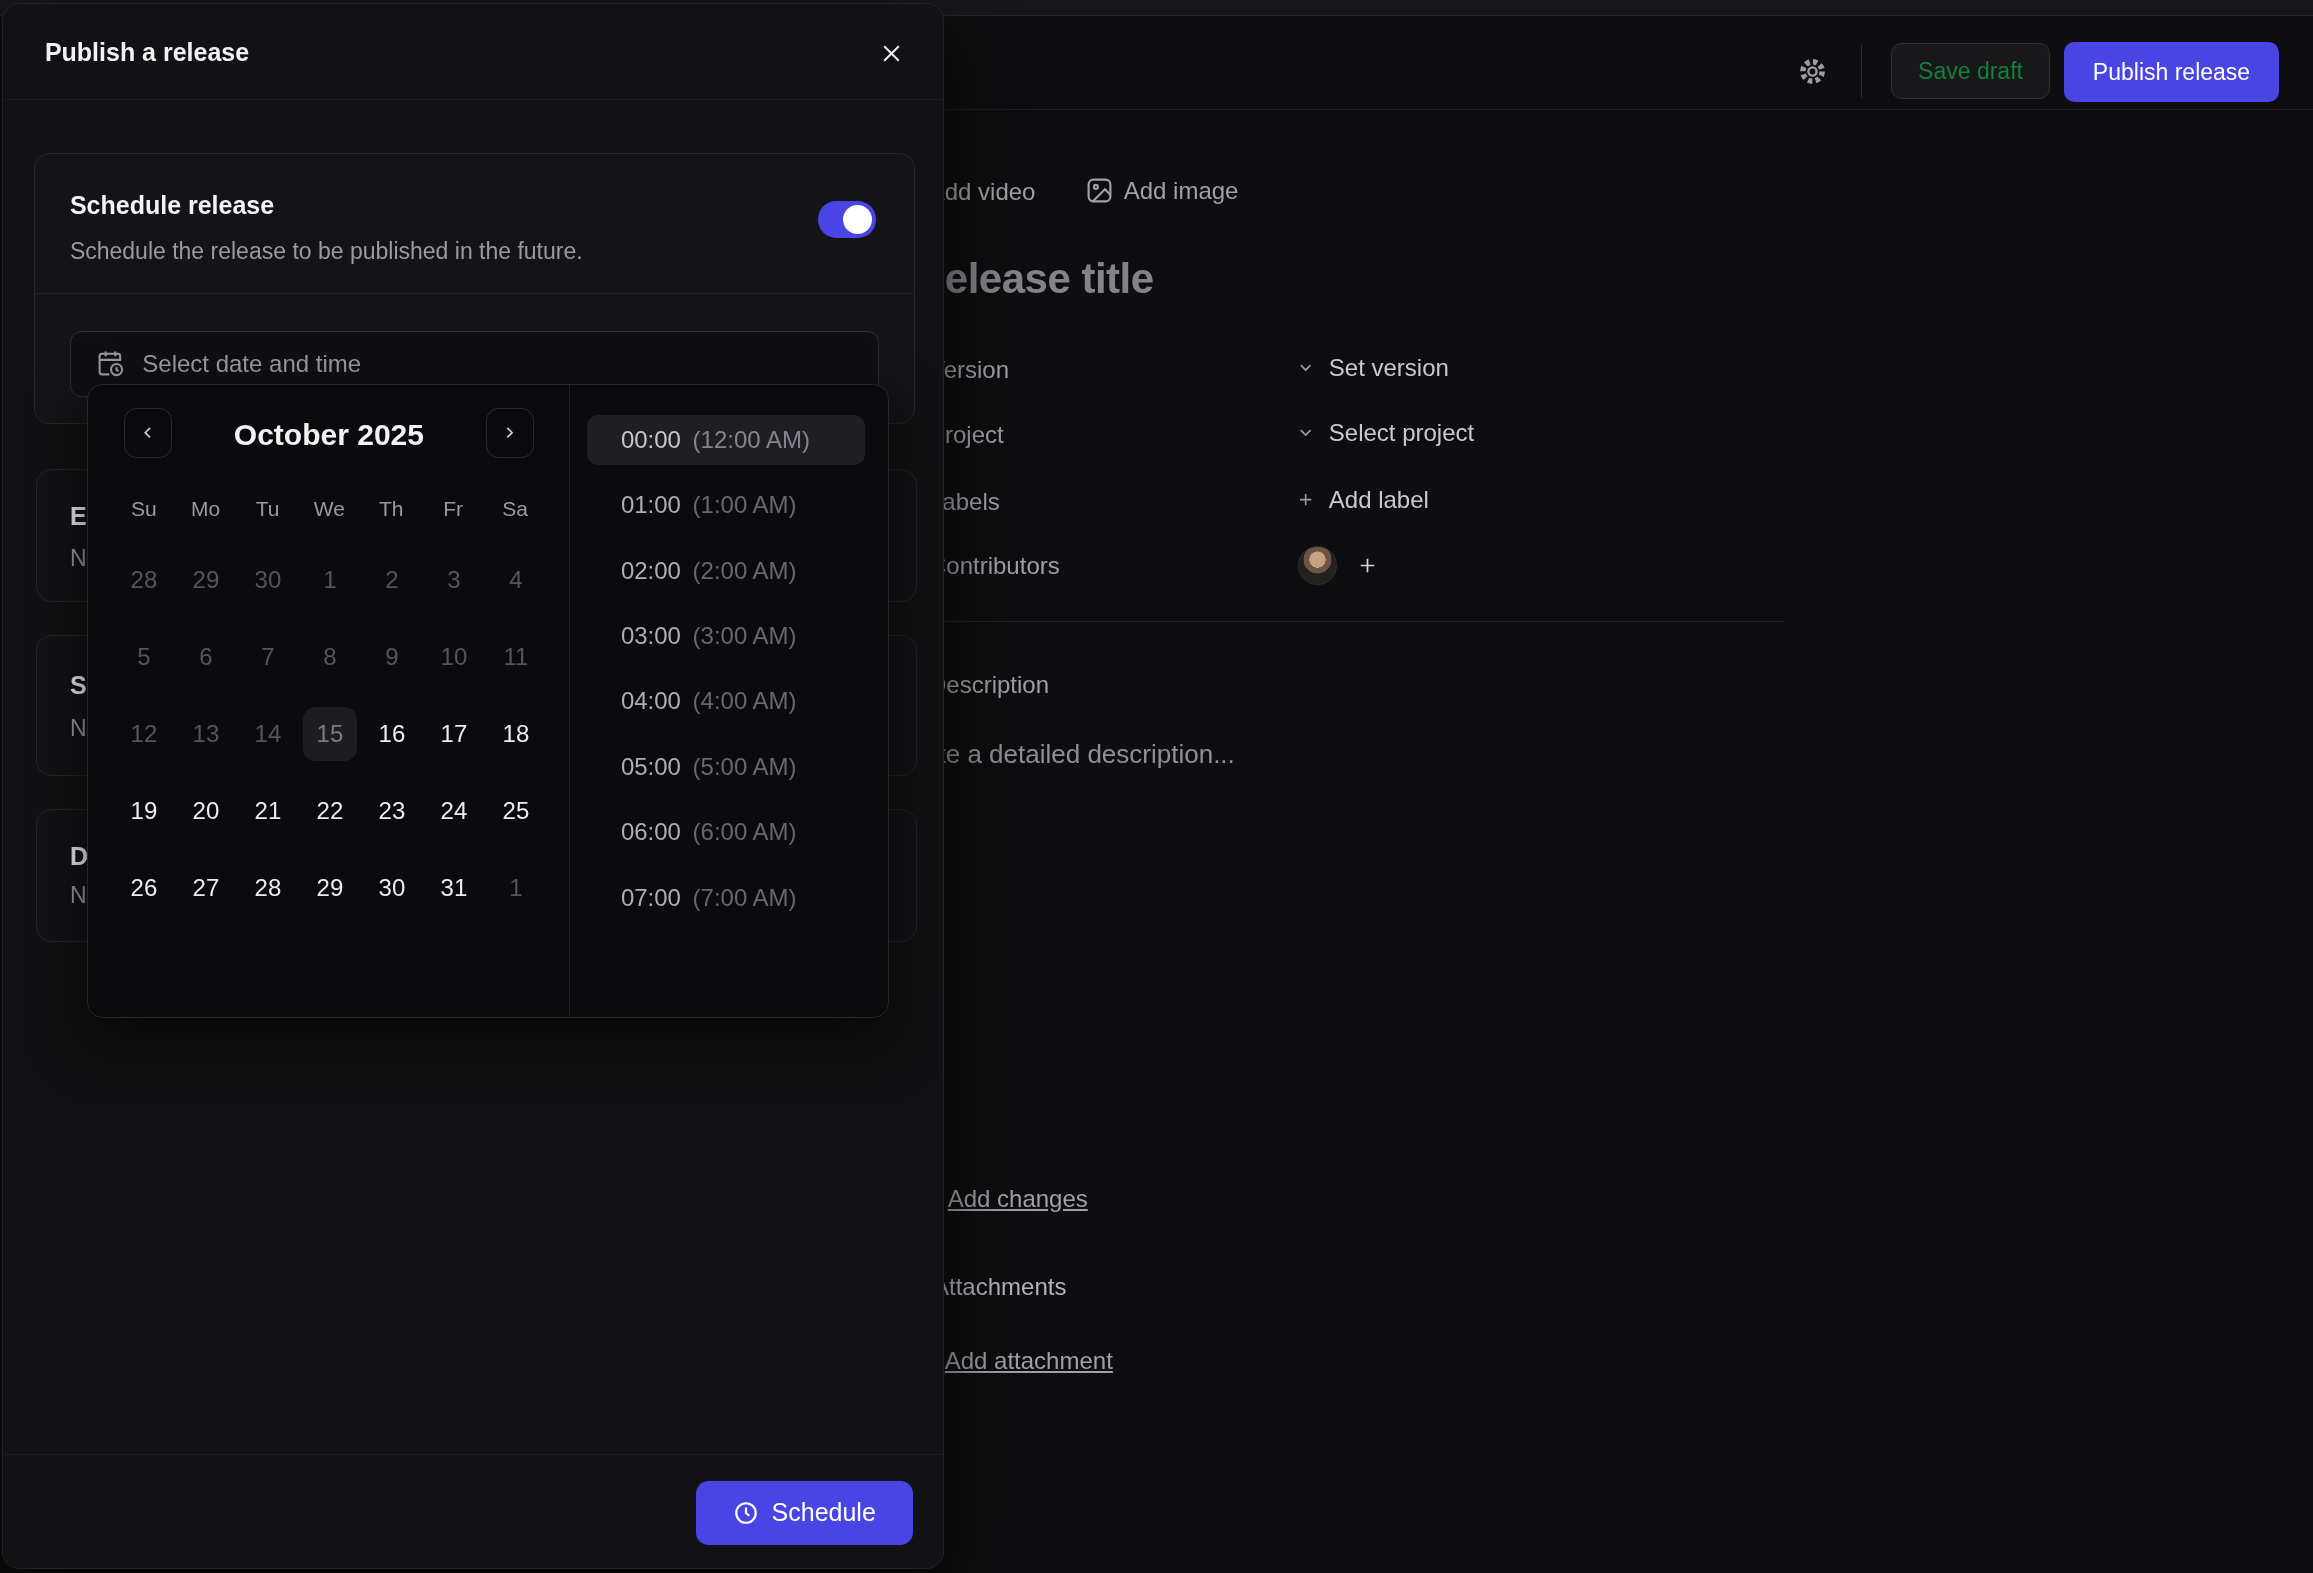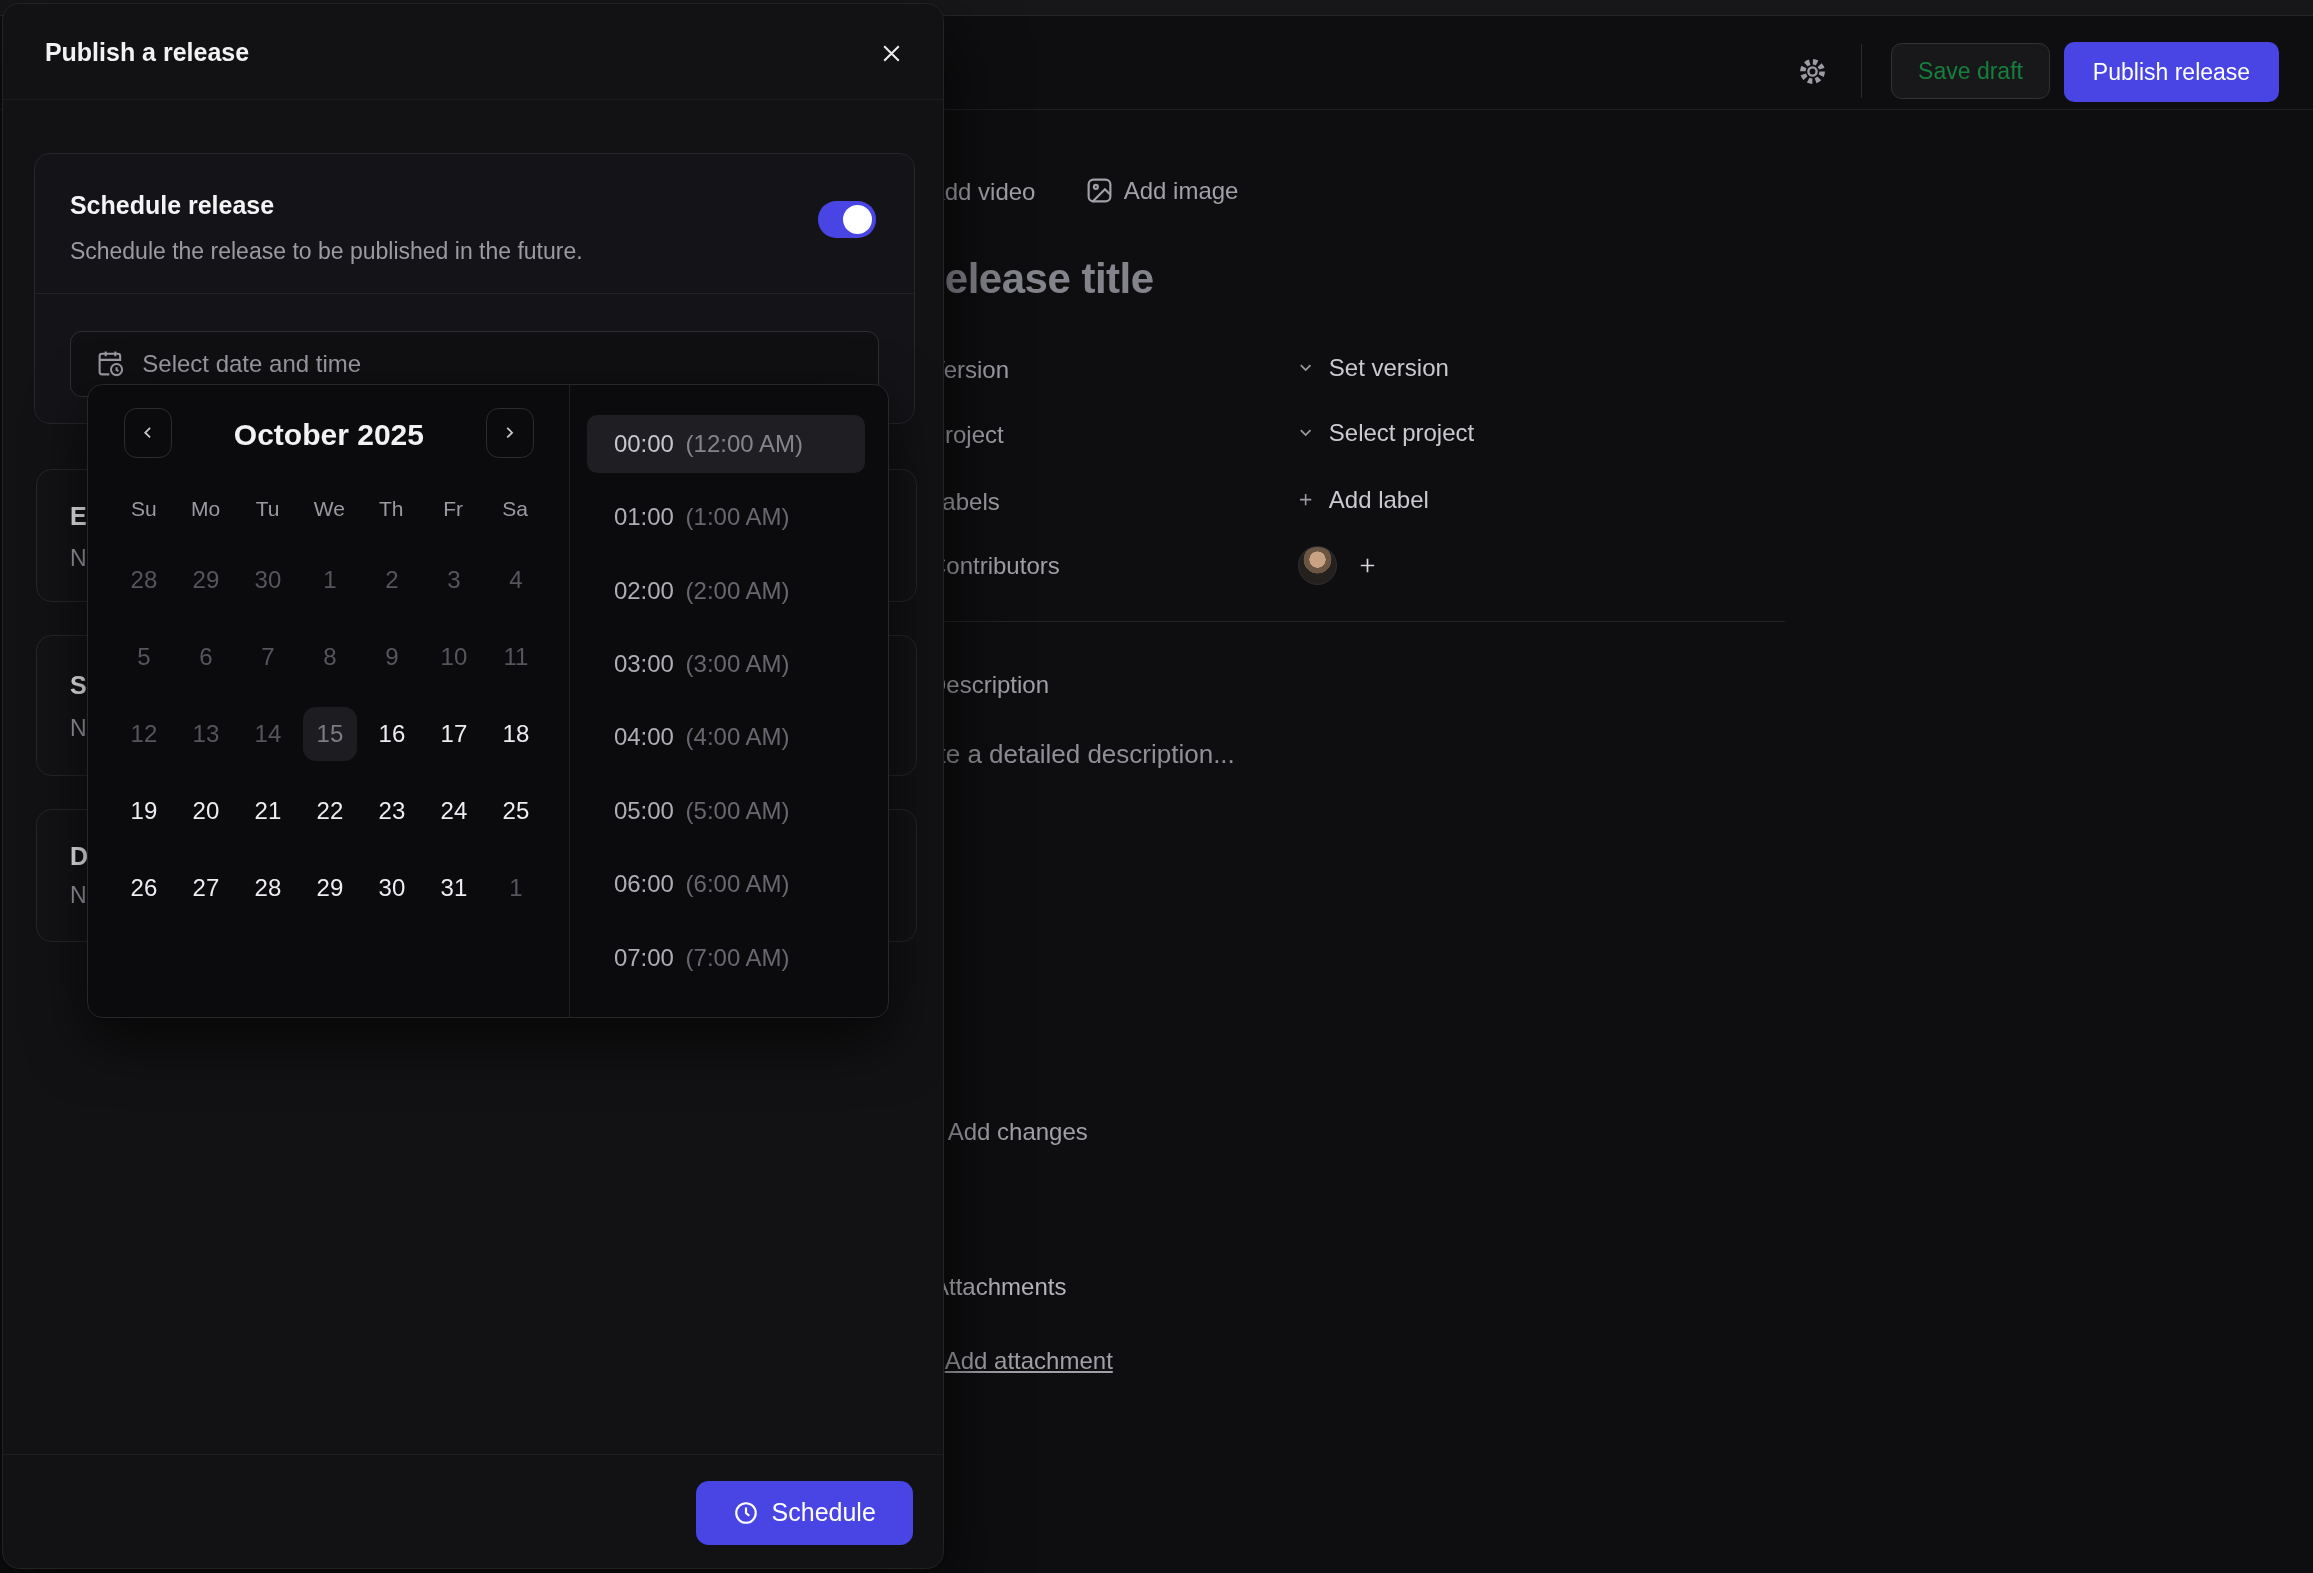--- a/index.html
+++ b/index.html
@@ -26,21 +26,21 @@
   .fld-label { left:929px; color:#a0a0a8; font-size:24px; }
   .fld-value { color:#c9c9cf; font-size:24px; display:flex; align-items:center; gap:13.5px; cursor:pointer; }
   .fld-value .micon { color:#9b9ba3; display:flex; }
   .row-divider { left:908px; top:621px; width:877px; height:1px; background:#232327; }
   .avatar { left:1298px; top:546px; width:39px; height:39px; border-radius:50%;
             background:radial-gradient(circle at 50% 34%, #c9a183 0 26%, #6b5643 27% 45%, #23201d 46% 100%);
             border:1.9px solid #2e2e34; cursor:pointer; }
   .plus-contrib { left:1354px; top:552px; width:27px; height:27px; color:#d6d6dc; display:flex; align-items:center; justify-content:center; cursor:pointer; }
 
   .desc-ph { left:900px; top:739px; font-size:26px; color:#8f8f97; cursor:text; }
-  .add-changes { left:913px; top:1118px; }
+  .add-changes { left:913px; top:1185px;text-decoration:underline; }
   .attachments-h { left:933px; top:1273px; font-size:24px; color:#b4b4bc; }
   .add-attach { left:910px; top:1347px;text-decoration:underline; }
 
   
   .modal { left:1.9px; top:2.9px; width:942px; height:1566px; background:#121214; border:1px solid #232327; border-radius:17.4px; box-shadow:0 29px 77px rgba(0,0,0,.7); overflow:hidden; }
   .m-title { left:42px; top:34px; font-size:25px; font-weight:600; color:#f2f2f4; }
   .m-close { left:871px; top:32px; width:35px; height:35px; color:#ececf0; display:flex; align-items:center; justify-content:center; cursor:pointer; }
   .m-hdr-div { left:0; top:95px; width:942px; height:1px; background:#1c1c1f; }
 
   .card { background:#141418; border:1px solid #26262b; border-radius:15.4px;margin-top:23px; }
@@ -69,21 +69,21 @@
   .weekdays { left:25px; top:110px; width:433px; display:flex; }
   .wd { width:62px; height:29px; display:flex; align-items:center; justify-content:center; color:#9a9aa2; font-size:21px; }
   .days { left:25px; top:157px; width:433px; display:grid; grid-template-columns:repeat(7,62px); grid-auto-rows:77px; }
   .day-cell { display:flex; align-items:center; justify-content:center; }
   .day { width:54px; height:54px; border-radius:12.6px; display:flex; align-items:center; justify-content:center; font-size:24px; }
   .day.muted { color:#55555d; }
   .day.active { color:#ececf1; font-weight:500; cursor:pointer; }
   .day.today { color:#7c7c84; background:#1d1d21; }
 
   .times { left:499px; top:30px; width:278px; display:flex; flex-direction:column; gap:15.4px; }
-  .time-row { height:58px; border-radius:10.6px; display:flex; align-items:center; padding-left:27px; gap:11.6px; cursor:pointer; }
+  .time-row { height:50px; border-radius:10.6px; display:flex; align-items:center; padding-left:34px; gap:11.6px; cursor:pointer; }
   .time-row .t { color:#aeaeb6; font-size:24px; }
   .time-row .m { color:#67676f; font-size:24px; }
   .time-row.selected { background:#1e1e23; }
   .time-row.selected .t { color:#c6c6cd; }
   .time-row.selected .m { color:#84848c; }
 
   .footer-div { left:0; top:1450px; width:942px; height:1px; background:#1e1e22; }
   .btn-schedule { left:693px; top:1477px; width:217px; height:64px; background:var(--accent); border-radius:12.6px; color:#ffffff; display:flex; align-items:center; justify-content:center; gap:12.6px; font-size:25px; font-weight:500; cursor:pointer; }
 </style>
 </head>

